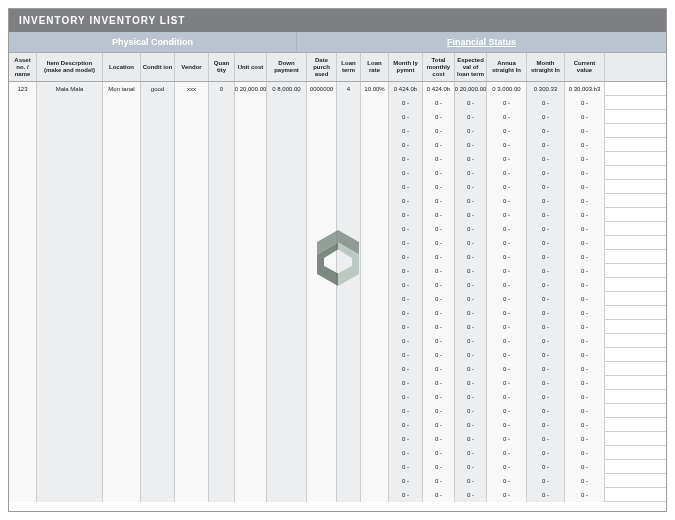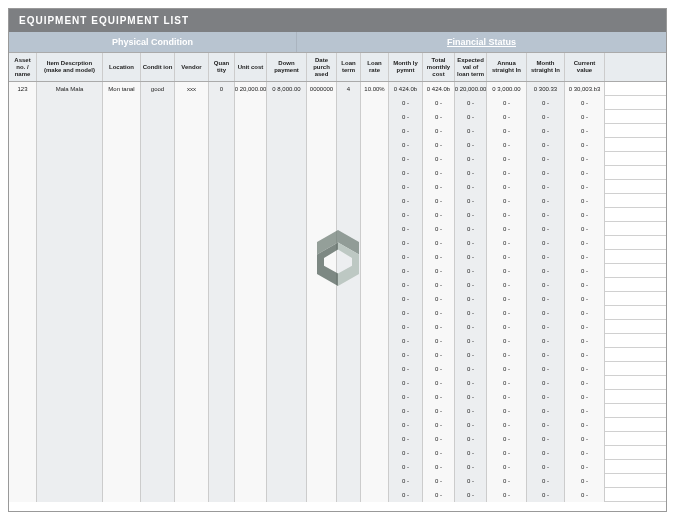--- a/index.html
+++ b/index.html
@@ -104,21 +104,21 @@
     top: 50%;
     transform: translate(-50%, -50%);
     opacity: 0.7;
     pointer-events: none;
   }
 </style>
 </head>
 <body>
 
 <div class="frame">
-  <div class="title-bar">EQUIPMENT EQUIPMENT LIST</div>
+  <div class="title-bar">INVENTORY INVENTORY LIST</div>
   <div class="section-row">
     <div class="phys">Physical Condition</div>
     <div class="fin">Financial Status</div>
   </div>
   <div class="header-row">
     <div class="cell c0">Asset no. / name</div>
     <div class="cell c1">Item Descrption (make and model)</div>
     <div class="cell c2">Location</div>
     <div class="cell c3">Condit ion</div>
     <div class="cell c4">Vendor</div>

